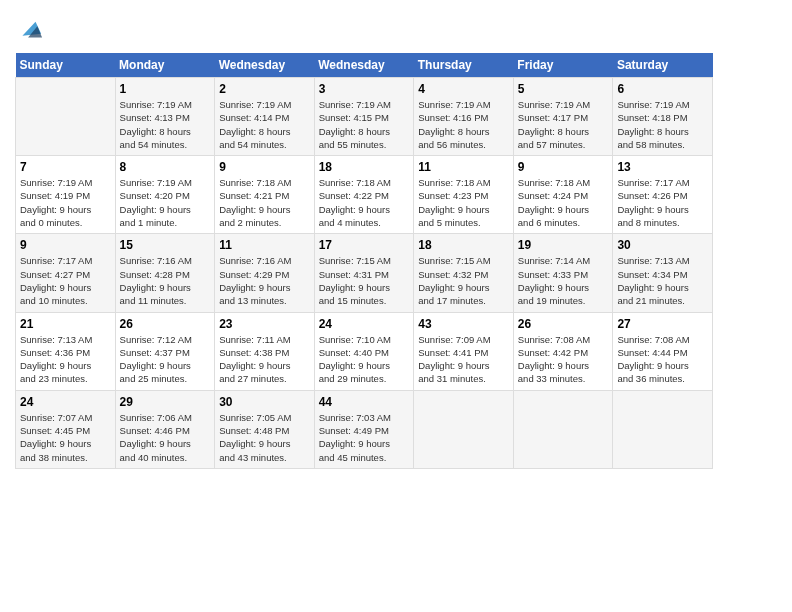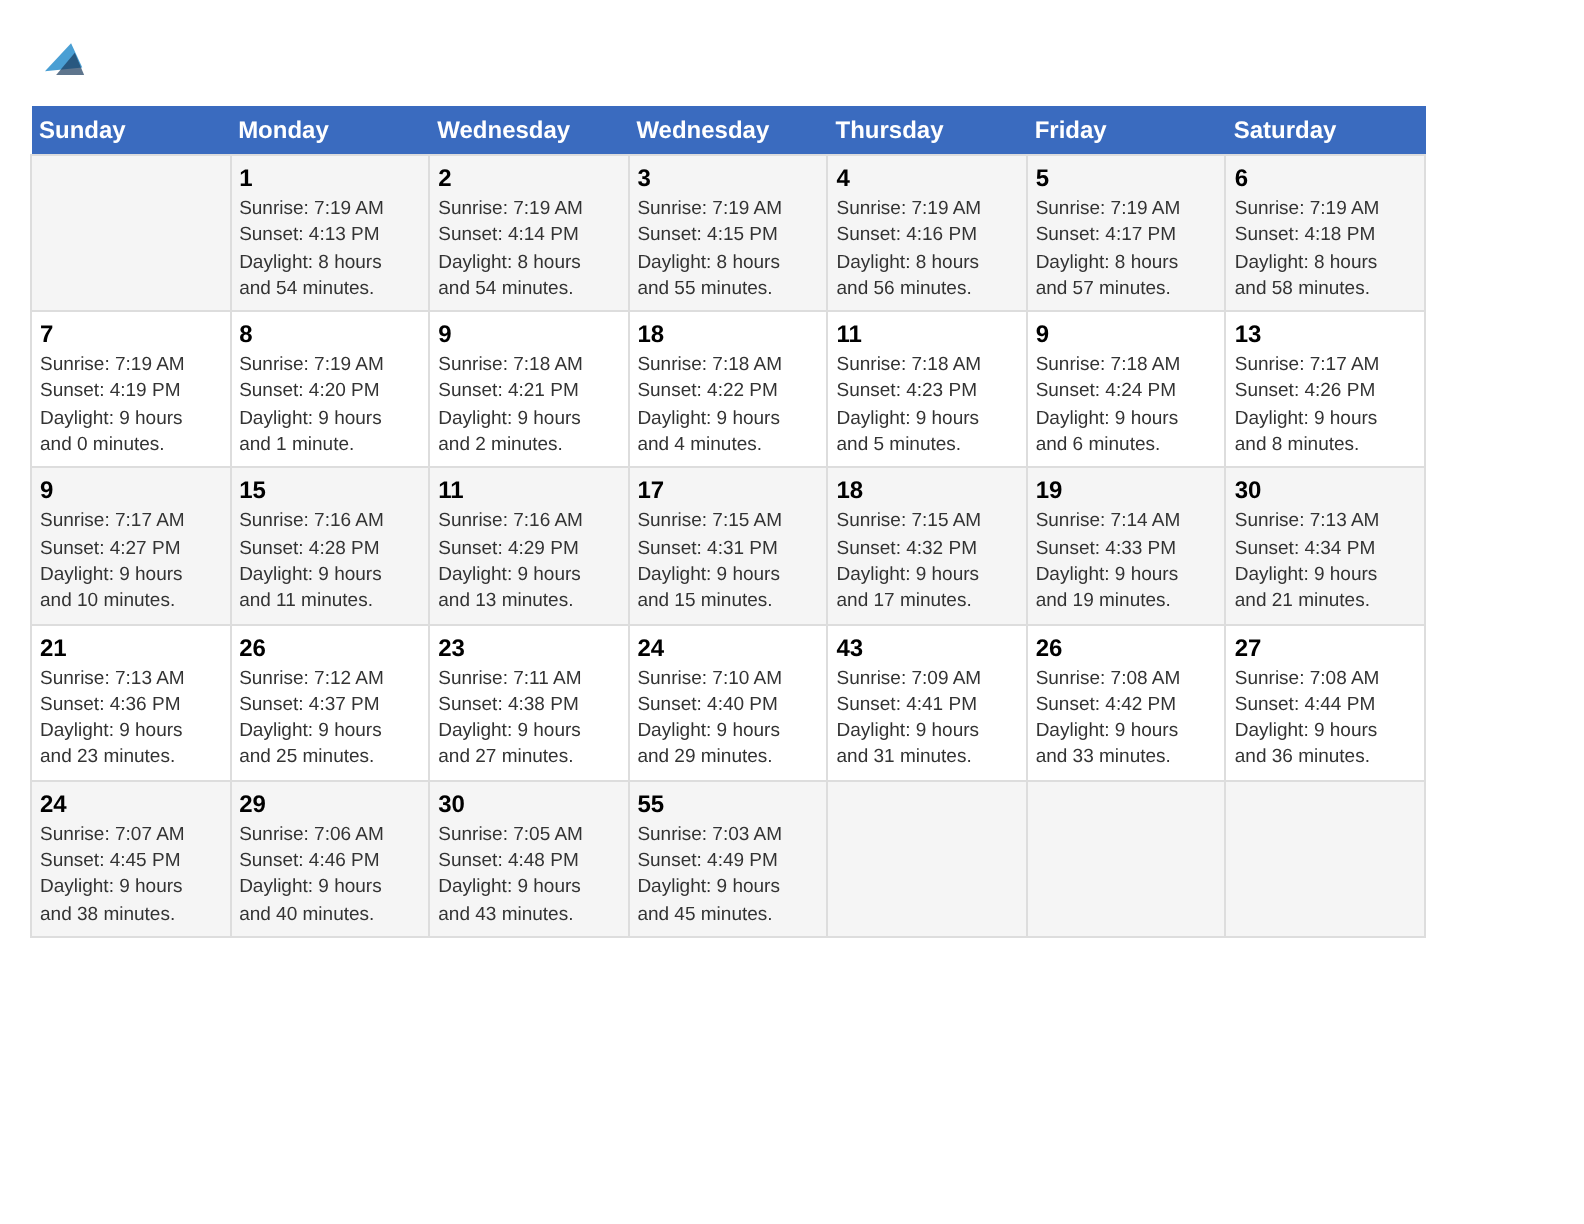--- a/index.html
+++ b/index.html
@@ -246,21 +246,21 @@
           </td>
           <td>
             <div class="day-number">29</div>
             <div class="day-info">Sunrise: 7:06 AM<br>Sunset: 4:46 PM<br>Daylight: 9 hours<br>and 40 minutes.</div>
           </td>
           <td>
             <div class="day-number">30</div>
             <div class="day-info">Sunrise: 7:05 AM<br>Sunset: 4:48 PM<br>Daylight: 9 hours<br>and 43 minutes.</div>
           </td>
           <td>
-            <div class="day-number">55</div>
+            <div class="day-number">44</div>
             <div class="day-info">Sunrise: 7:03 AM<br>Sunset: 4:49 PM<br>Daylight: 9 hours<br>and 45 minutes.</div>
           </td>
           <td class="empty-cell"></td>
           <td class="empty-cell"></td>
           <td class="empty-cell"></td>
         </tr>
       </tbody>
   </table>
 </div>
 

